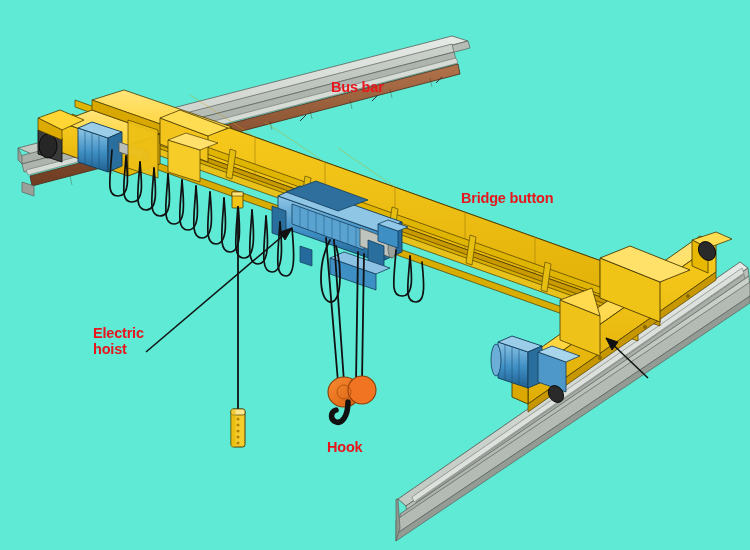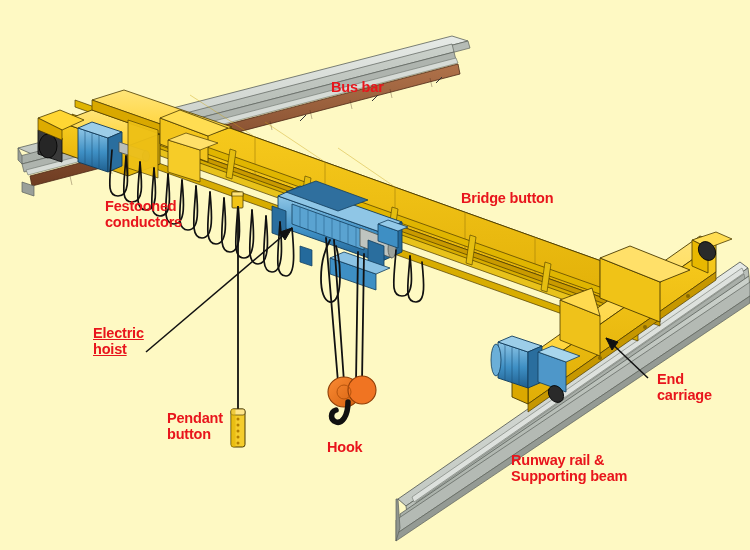--- a/index.html
+++ b/index.html
@@ -5,21 +5,21 @@
 <style>
   html, body {
     margin: 0;
     padding: 0;
     background: #ffffff;
   }
   #stage {
     position: relative;
     width: 750px;
     height: 550px;
-    background: #fef9c3;
+    background: #5eead4;
     overflow: hidden;
     font-family: "Liberation Sans", sans-serif;
   }
   #diagram-svg {
     position: absolute;
     left: 0;
     top: 0;
     width: 750px;
     height: 550px;
   }
@@ -346,33 +346,25 @@
       <line x1="146" y1="352" x2="292" y2="228" stroke-width="1.5"></line>
       <polygon points="292,228 280,232 285,240"></polygon>
 
       <line x1="648" y1="378" x2="606" y2="338" stroke-width="1.5"></line>
       <polygon points="606,338 612,350 618,342"></polygon>
     </g>
   </svg>
 
   <div class="callout" style="left:331px; top:79px;">Bus bar</div>
 
-  <div class="callout" style="left:105px; top:198px;">Festooned
-conductors</div>
 
   <div class="callout" style="left:461px; top:190px;">Bridge button</div>
 
-  <div class="callout" style="left:93px; top:325px;text-decoration:underline;">Electric
+  <div class="callout" style="left:93px; top:325px;">Electric
 hoist</div>
 
-  <div class="callout" style="left:167px; top:410px;">Pendant
-button</div>
 
   <div class="callout" style="left:327px; top:439px;">Hook</div>
 
 
-  <div class="callout" style="left:657px; top:371px;">End
-carriage</div>
-
-  <div class="callout" style="left:511px; top:452px;">Runway rail &amp;
-Supporting beam</div>
+
 
 </div>
 
 </body></html>

